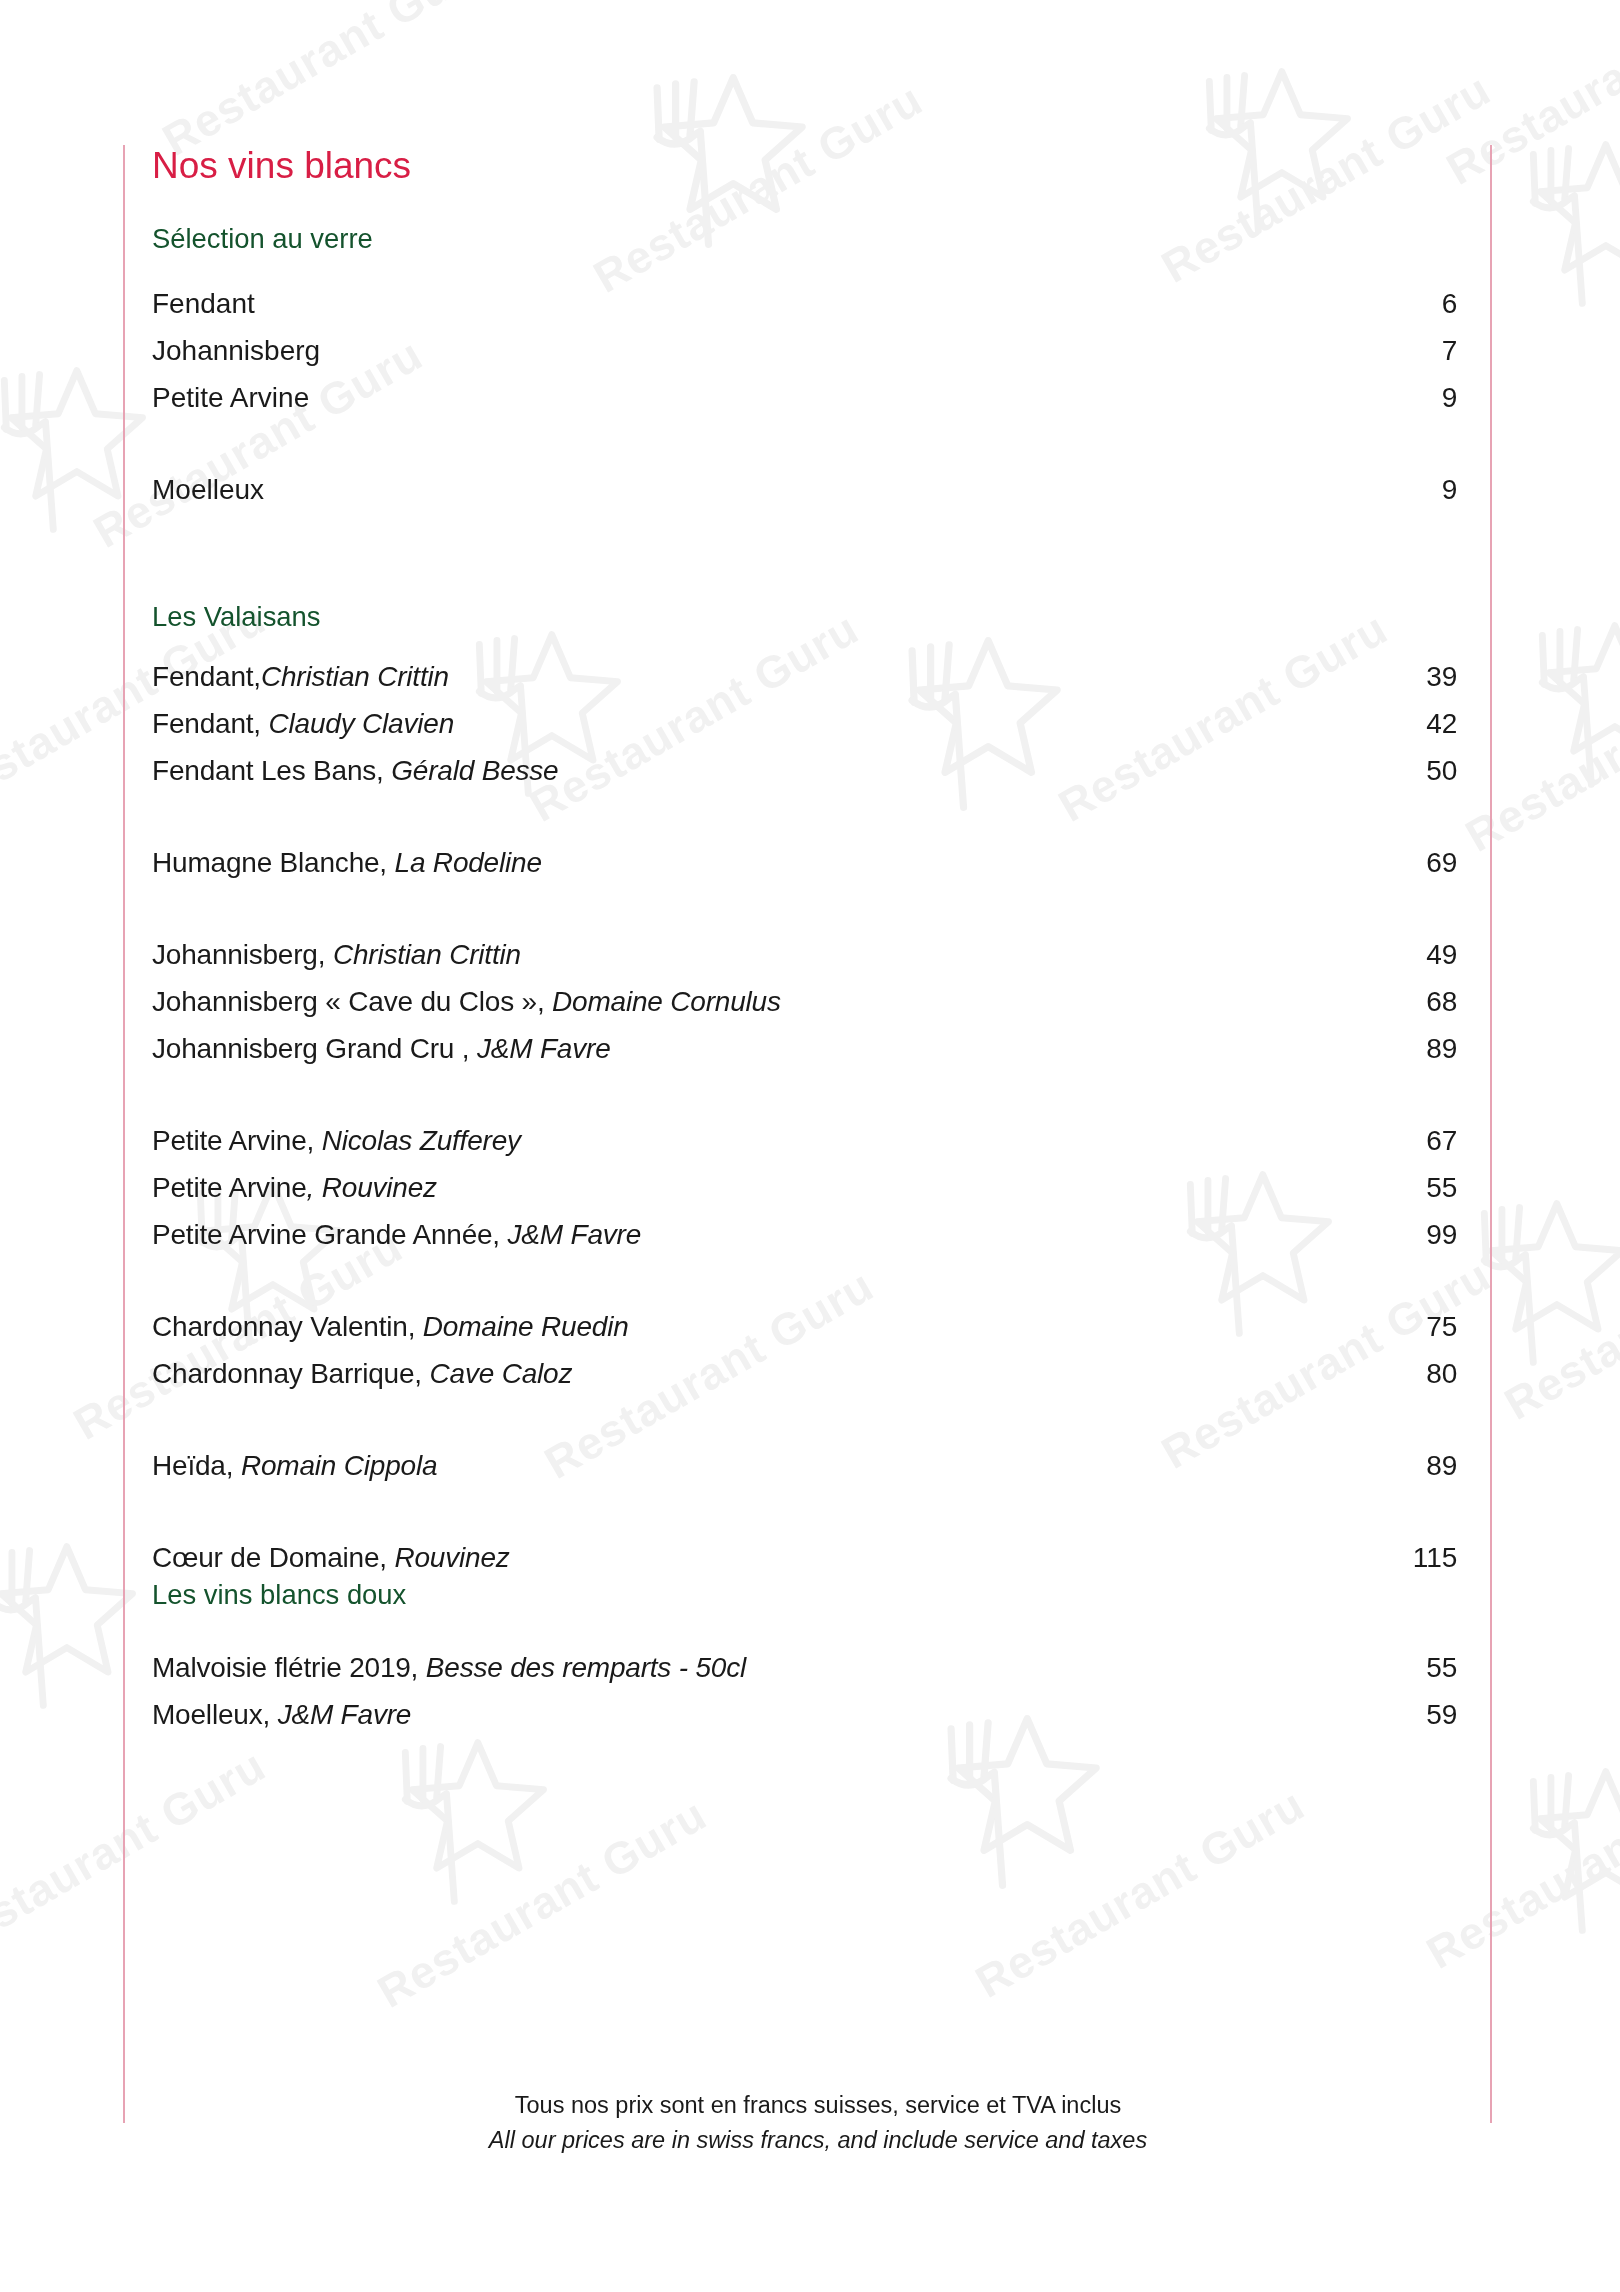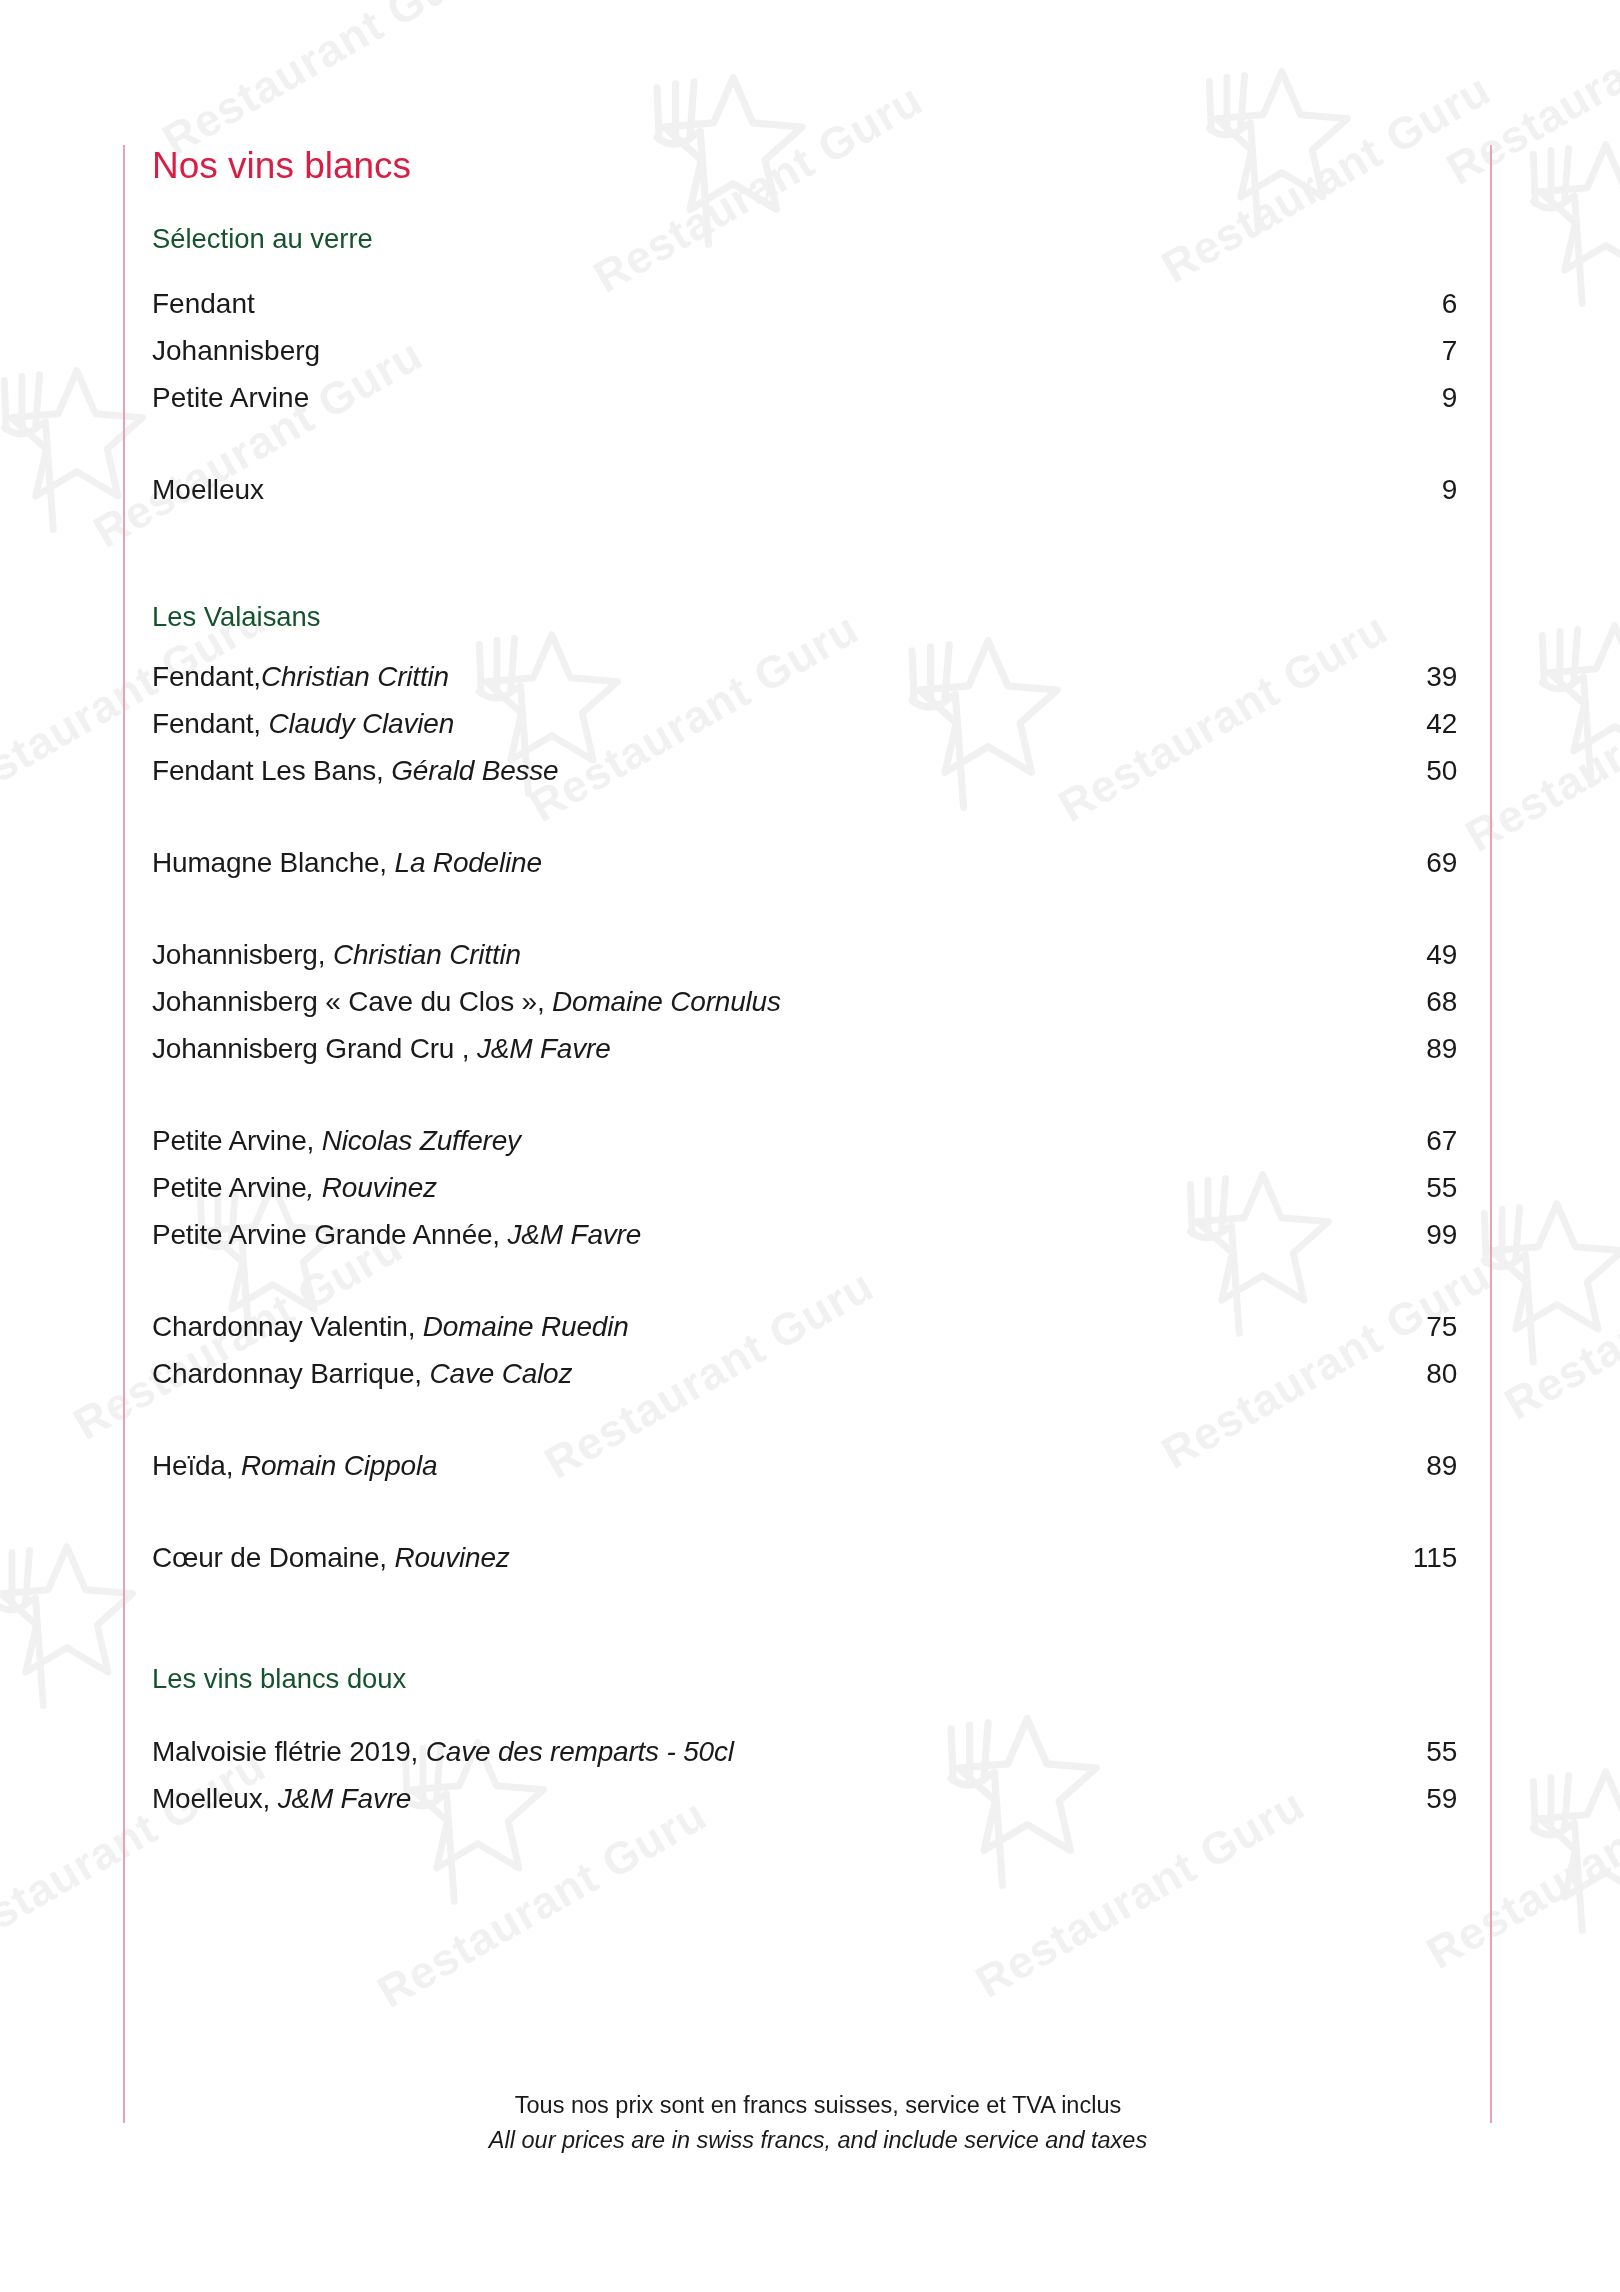--- a/index.html
+++ b/index.html
@@ -332,25 +332,25 @@
           <div class="item-row group-gap">
             <div><span class="item-name">Heïda, </span><span class="producer item-name">Romain Cippola</span></div>
             <div class="item-price">89</div>
           </div>
           <div class="item-row group-gap">
             <div><span class="item-name">Cœur de Domaine, </span><span class="producer item-name">Rouvinez</span></div>
             <div class="item-price">115</div>
           </div>
         </div>
       </div>
-      <div class="section" style="margin-top: 84px;">
+      <div class="section" style="">
         <div class="section-title">Les vins blancs doux</div>
         <div class="items" style="margin-top: 35px;">
           <div class="item-row">
-            <div><span class="item-name">Malvoisie flétrie 2019, </span><span class="producer item-name">Cave des remparts - 50cl</span></div>
+            <div><span class="item-name">Malvoisie flétrie 2019, </span><span class="producer item-name">Besse des remparts - 50cl</span></div>
             <div class="item-price">55</div>
           </div>
           <div class="item-row">
             <div><span class="item-name">Moelleux, </span><span class="producer item-name">J&amp;M Favre</span></div>
             <div class="item-price">59</div>
           </div>
         </div>
       </div>
     </div>
 </div>

